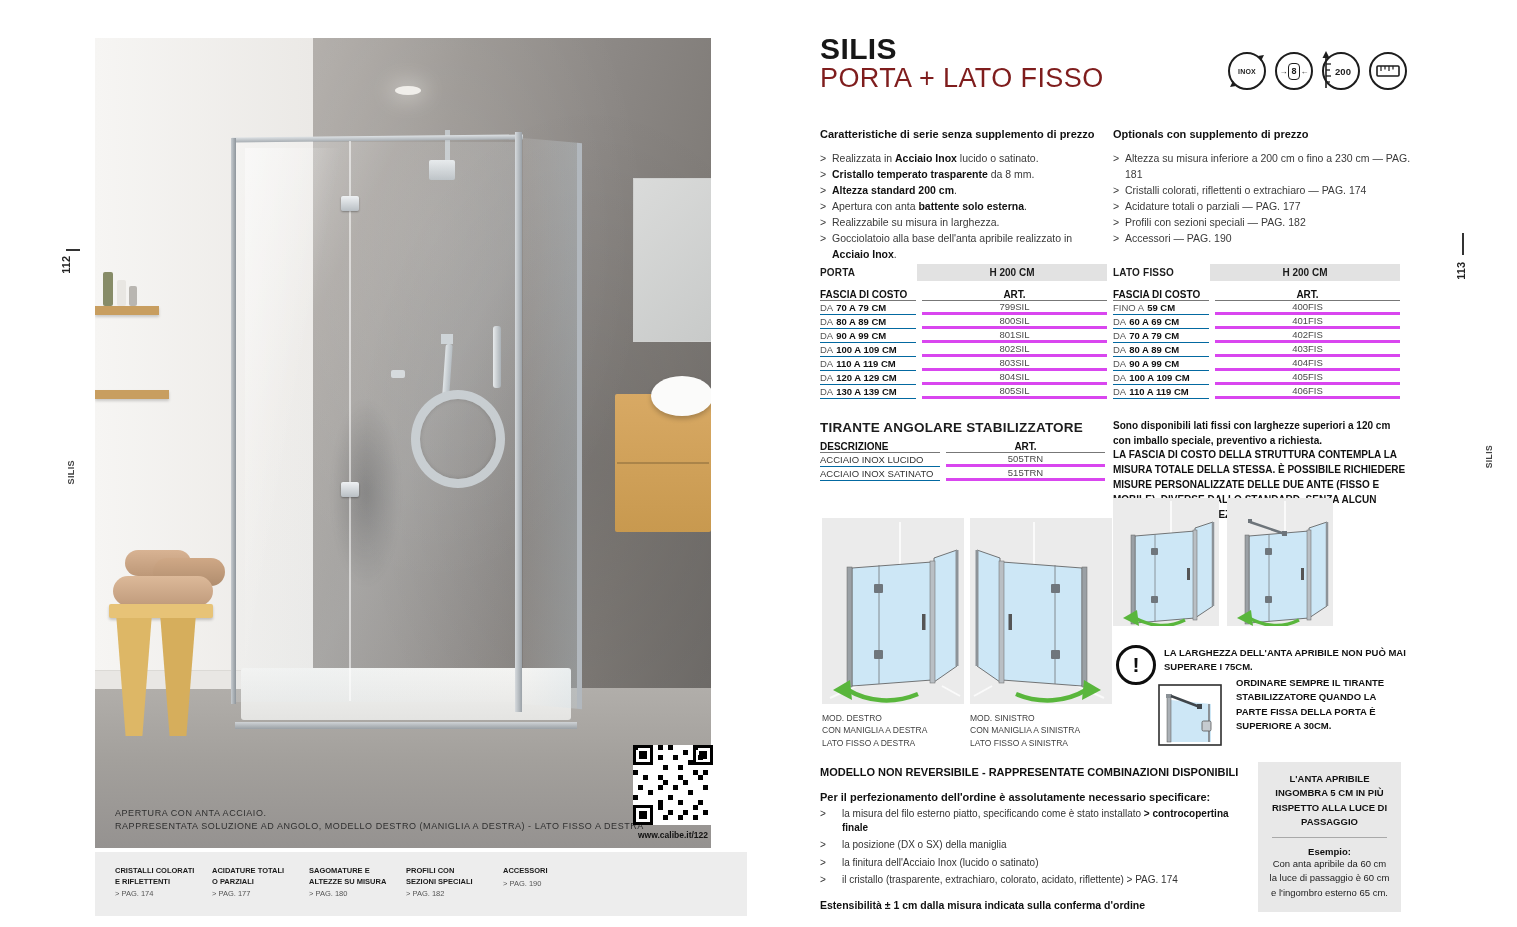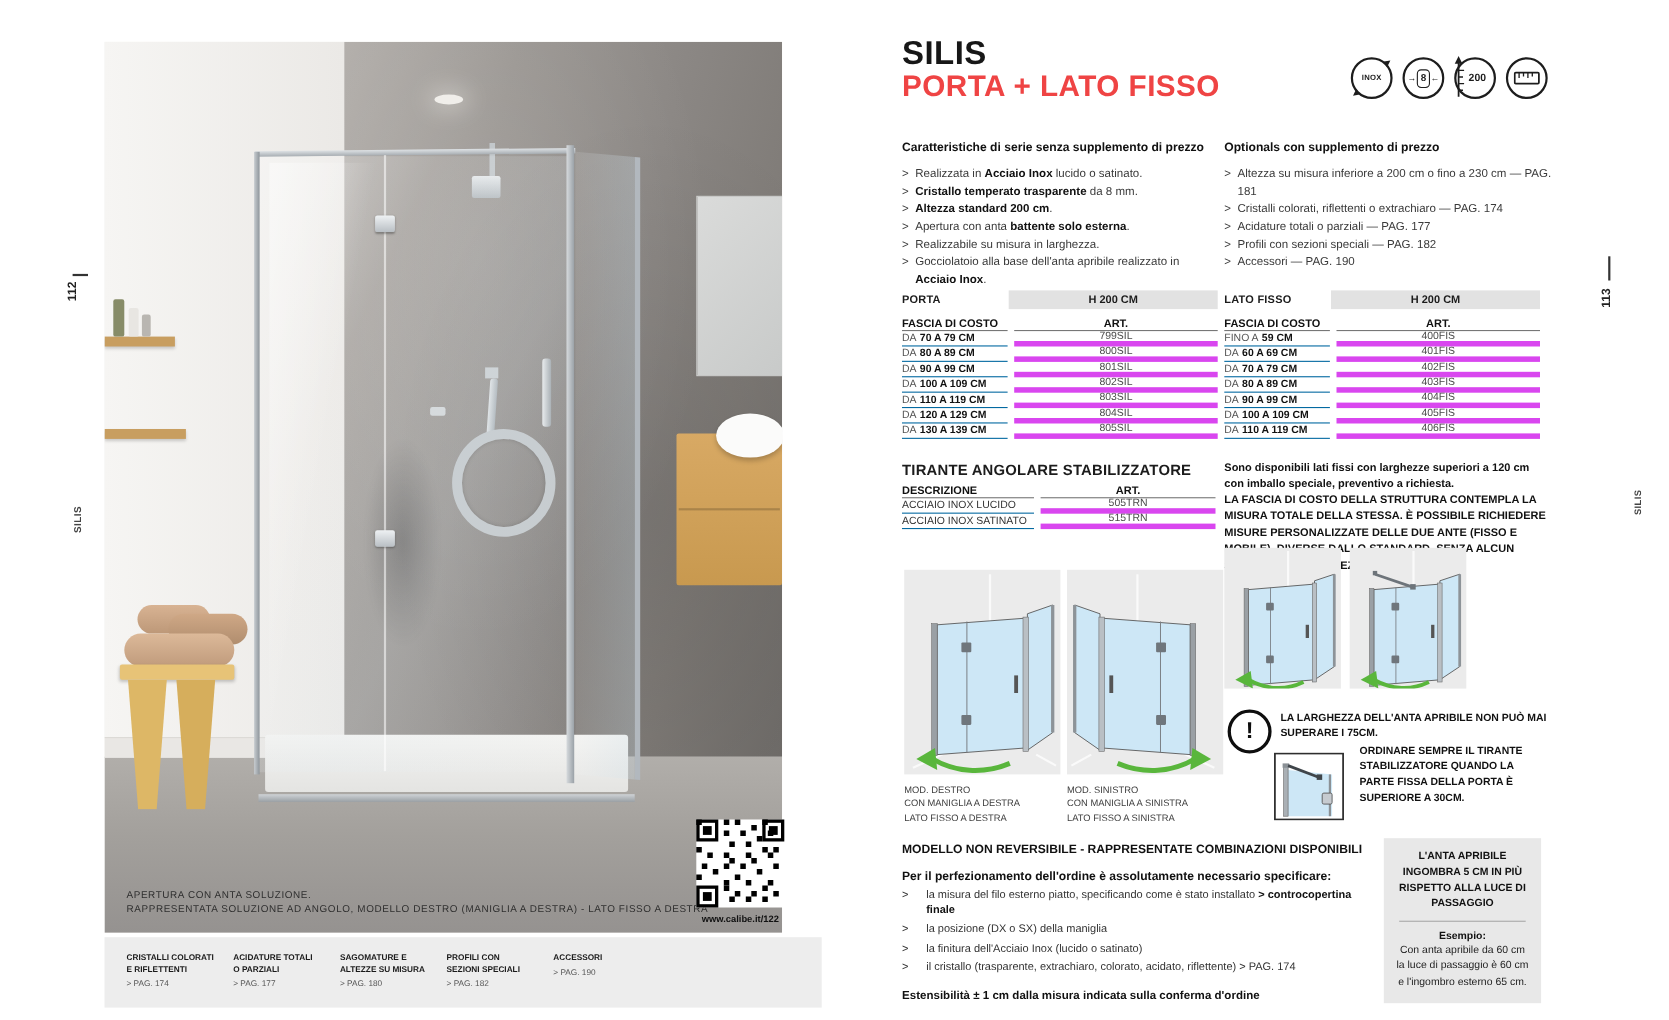--- a/index.html
+++ b/index.html
@@ -15,40 +15,40 @@
   
   .caption{font-size:9px;letter-spacing:.55px;color:#2f2f2f;line-height:1.45;}
   .qr-label{font-size:8.5px;font-weight:bold;color:#111;}
   .footer-band{position:absolute;left:95px;top:852px;width:652px;height:64px;background:#ededed;}
   .footer-item{position:absolute;top:14px;width:92px;}
   .footer-item .t{font-size:7.5px;font-weight:bold;line-height:1.4;color:#1a1a1a;}
   .footer-item .p{font-size:7.5px;color:#555;margin-top:2px;}
 
   
   .title{font-size:30px;font-weight:600;letter-spacing:.4px;color:#171717;line-height:1.0;}
-  .subtitle{font-size:27px;font-weight:700;letter-spacing:.4px;color:#ef4444;line-height:1.1;}
+  .subtitle{font-size:27px;font-weight:400;letter-spacing:.4px;color:#7f1d1d;line-height:1.1;}
   .badges{position:absolute;left:1228px;top:52px;display:flex;gap:9px;}
   .badge{position:relative;width:34px;height:34px;border:2px solid #1d1d1d;border-radius:50%;flex:0 0 auto;}
   .badge .ctr{position:absolute;inset:0;display:flex;align-items:center;justify-content:center;font-weight:bold;}
 
   
   .col-title{font-size:11px;font-weight:bold;color:#111;}
   .feat-list{margin-top:11px;}
   .feat-item{display:flex;font-size:10.5px;color:#3a3a3a;line-height:1.52;}
   .feat-item .gt{flex:0 0 12px;color:#3a3a3a;}
   .b{font-weight:bold;color:#111;}
 
   
   .tbl{position:absolute;width:287px;}
   .tbl-titlerow{display:flex;align-items:stretch;}
   .tbl-title{flex:0 0 97px;font-size:10px;font-weight:800;letter-spacing:.2px;display:flex;align-items:center;}
   .tbl-hbox{flex:1;background:#e2e2e2;display:flex;align-items:center;justify-content:center;font-size:10px;font-weight:bold;height:17px;align-self:center;}
   .trow{display:flex;height:14px;align-items:stretch;}
   .trow .c1{flex:0 0 96px;margin-right:6px;border-bottom:1px solid #0369a1;display:flex;align-items:center;font-size:9.5px;}
-  .trow .c2{flex:1;border-bottom:5px solid #d946ef;display:flex;align-items:center;justify-content:center;font-size:9.5px;color:#4a4a4a;}
+  .trow .c2{flex:1;border-bottom:3px solid #d946ef;display:flex;align-items:center;justify-content:center;font-size:9.5px;color:#4a4a4a;}
   .trow.th{height:15px;align-items:flex-end;}
   .trow.th .c1,.trow.th .c2{font-weight:bold;color:#111;border-bottom:1px solid #777;font-size:10px;}
   .pfx{color:#555;margin-right:3px;}
   .rng{font-weight:bold;color:#111;}
   .tbl-note{font-size:10px;font-weight:bold;line-height:1.45;margin-top:20px;color:#111;}
   .tirante-title{font-size:13.5px;font-weight:800;margin-bottom:3px;letter-spacing:.2px;}
 
   .fascia-note{position:absolute;left:1113px;top:447px;width:300px;font-size:10px;font-weight:bold;line-height:1.5;color:#111;}
 
   
@@ -146,21 +146,21 @@
     <div style="left:137px;top:98px;width:291px;height:5px;background:linear-gradient(180deg,#dde1e4,#a7adb2);transform:rotate(-0.6deg);"></div>
     <div style="left:136px;top:100px;width:5px;height:566px;background:linear-gradient(90deg,#c7ccd0,#8e959b);"></div>
     <div style="left:420px;top:94px;width:7px;height:580px;background:linear-gradient(90deg,#d6dadd,#9aa1a7);"></div>
     <div style="left:254px;top:103px;width:2px;height:560px;background:rgba(255,255,255,.55);"></div>
     <div style="left:246px;top:158px;width:18px;height:15px;background:linear-gradient(180deg,#eef1f3,#b9bfc4);border-radius:2px;box-shadow:0 1px 2px rgba(0,0,0,.3);"></div>
     <div style="left:246px;top:444px;width:18px;height:15px;background:linear-gradient(180deg,#eef1f3,#b9bfc4);border-radius:2px;box-shadow:0 1px 2px rgba(0,0,0,.3);"></div>
     <div style="left:398px;top:288px;width:8px;height:62px;background:linear-gradient(90deg,#e8ebed,#aab1b6);border-radius:3px;"></div>
   </div>
 
   <div class="abs caption" style="left:115px;top:807px;width:560px;">
-    <div>APERTURA CON ANTA SOLUZIONE.</div>
+    <div>APERTURA CON ANTA ACCIAIO.</div>
     <div>RAPPRESENTATA SOLUZIONE AD ANGOLO, MODELLO DESTRO (MANIGLIA A DESTRA) - LATO FISSO A DESTRA</div>
   </div>
 
   <div class="qr">
     <div class="fp" style="left:0;top:0;"></div>
     <div class="fp" style="left:60px;top:0;"></div>
     <div class="fp" style="left:0;top:60px;"></div>
     <div class="noise"></div>
   </div>
   <div class="abs qr-label" style="left:632px;top:830px;width:82px;text-align:center;">www.calibe.it/122</div>

